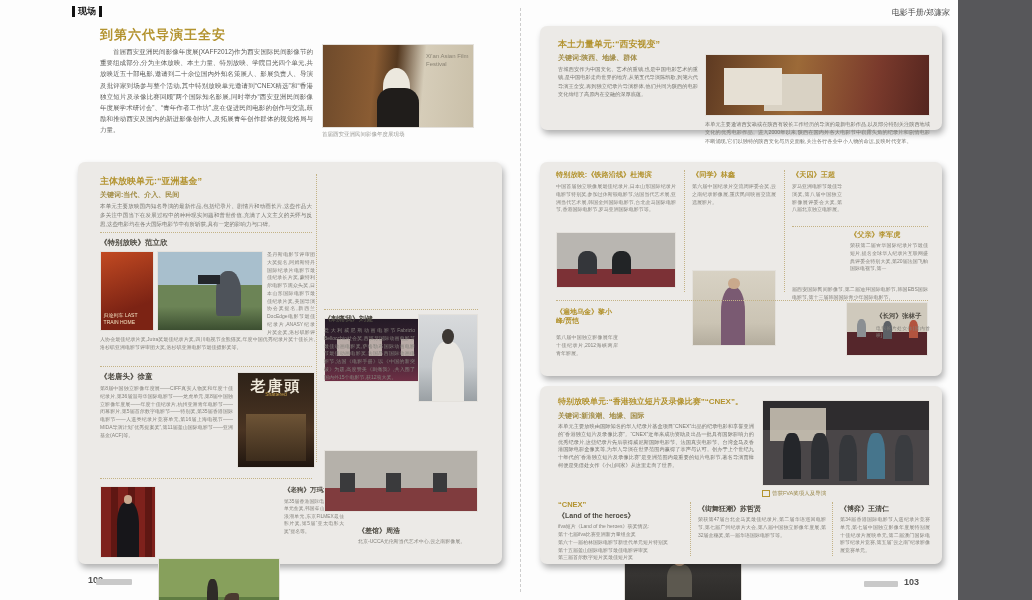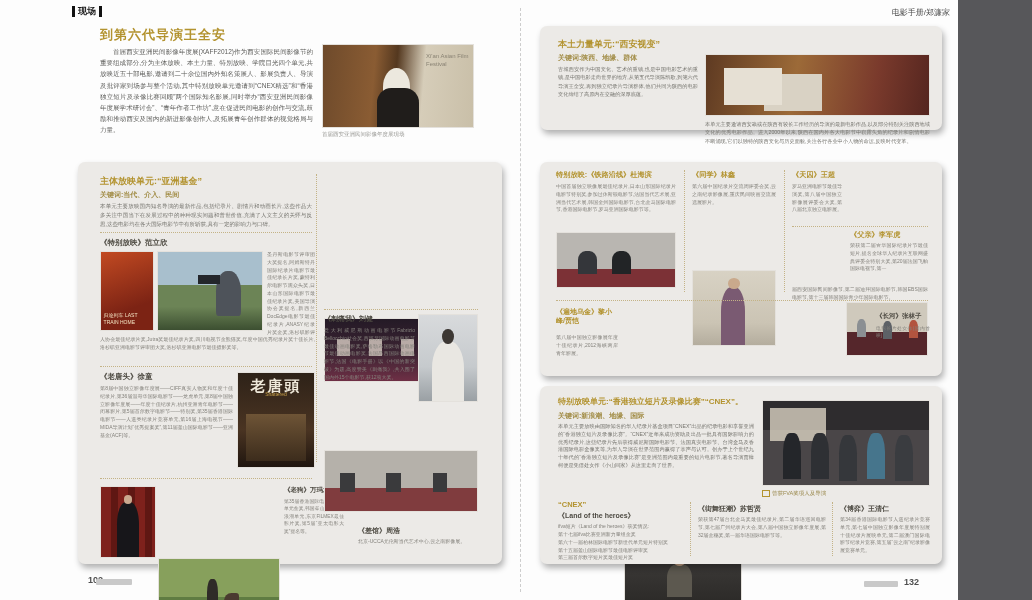--- a/index.html
+++ b/index.html
@@ -202,14 +202,14 @@
     <div class="abs ftitle" style="left:158px;top:118px;font-size:7px;">《街舞狂潮》苏哲贤</div>
     <div class="abs ftext" style="left:158px;top:130px;width:128px;">荣获第47届台北金马奖最佳纪录片,第二届华语巡回电影节,第七届广州纪录片大会,第八届中国独立影像年度展,第32届金穗奖,第一届华语国际电影节等。</div>
     <div class="abs sep-v" style="left:292px;top:116px;height:54px;"></div>
     <div class="abs ftitle" style="left:300px;top:118px;font-size:7px;">《博弈》王清仁</div>
     <div class="abs ftext" style="left:300px;top:130px;width:90px;">第34届香港国际电影节人道纪录片竞赛单元,第七届中国独立影像年度展特别展十佳纪录片展映单元,第二届澳门国际电影节纪录片竞赛,第五届“云之南”纪录影像展竞赛单元。</div>
   </div>
 
   <div class="abs pagenum" style="left:88px;top:575px;">102</div>
   <div class="abs wordmark" style="left:96px;top:579px;width:36px;"></div>
   <div class="abs wordmark" style="left:864px;top:581px;width:34px;"></div>
-  <div class="abs pagenum" style="left:904px;top:577px;">132</div>
+  <div class="abs pagenum" style="left:904px;top:577px;">103</div>
 </div>
 
 </body></html>

